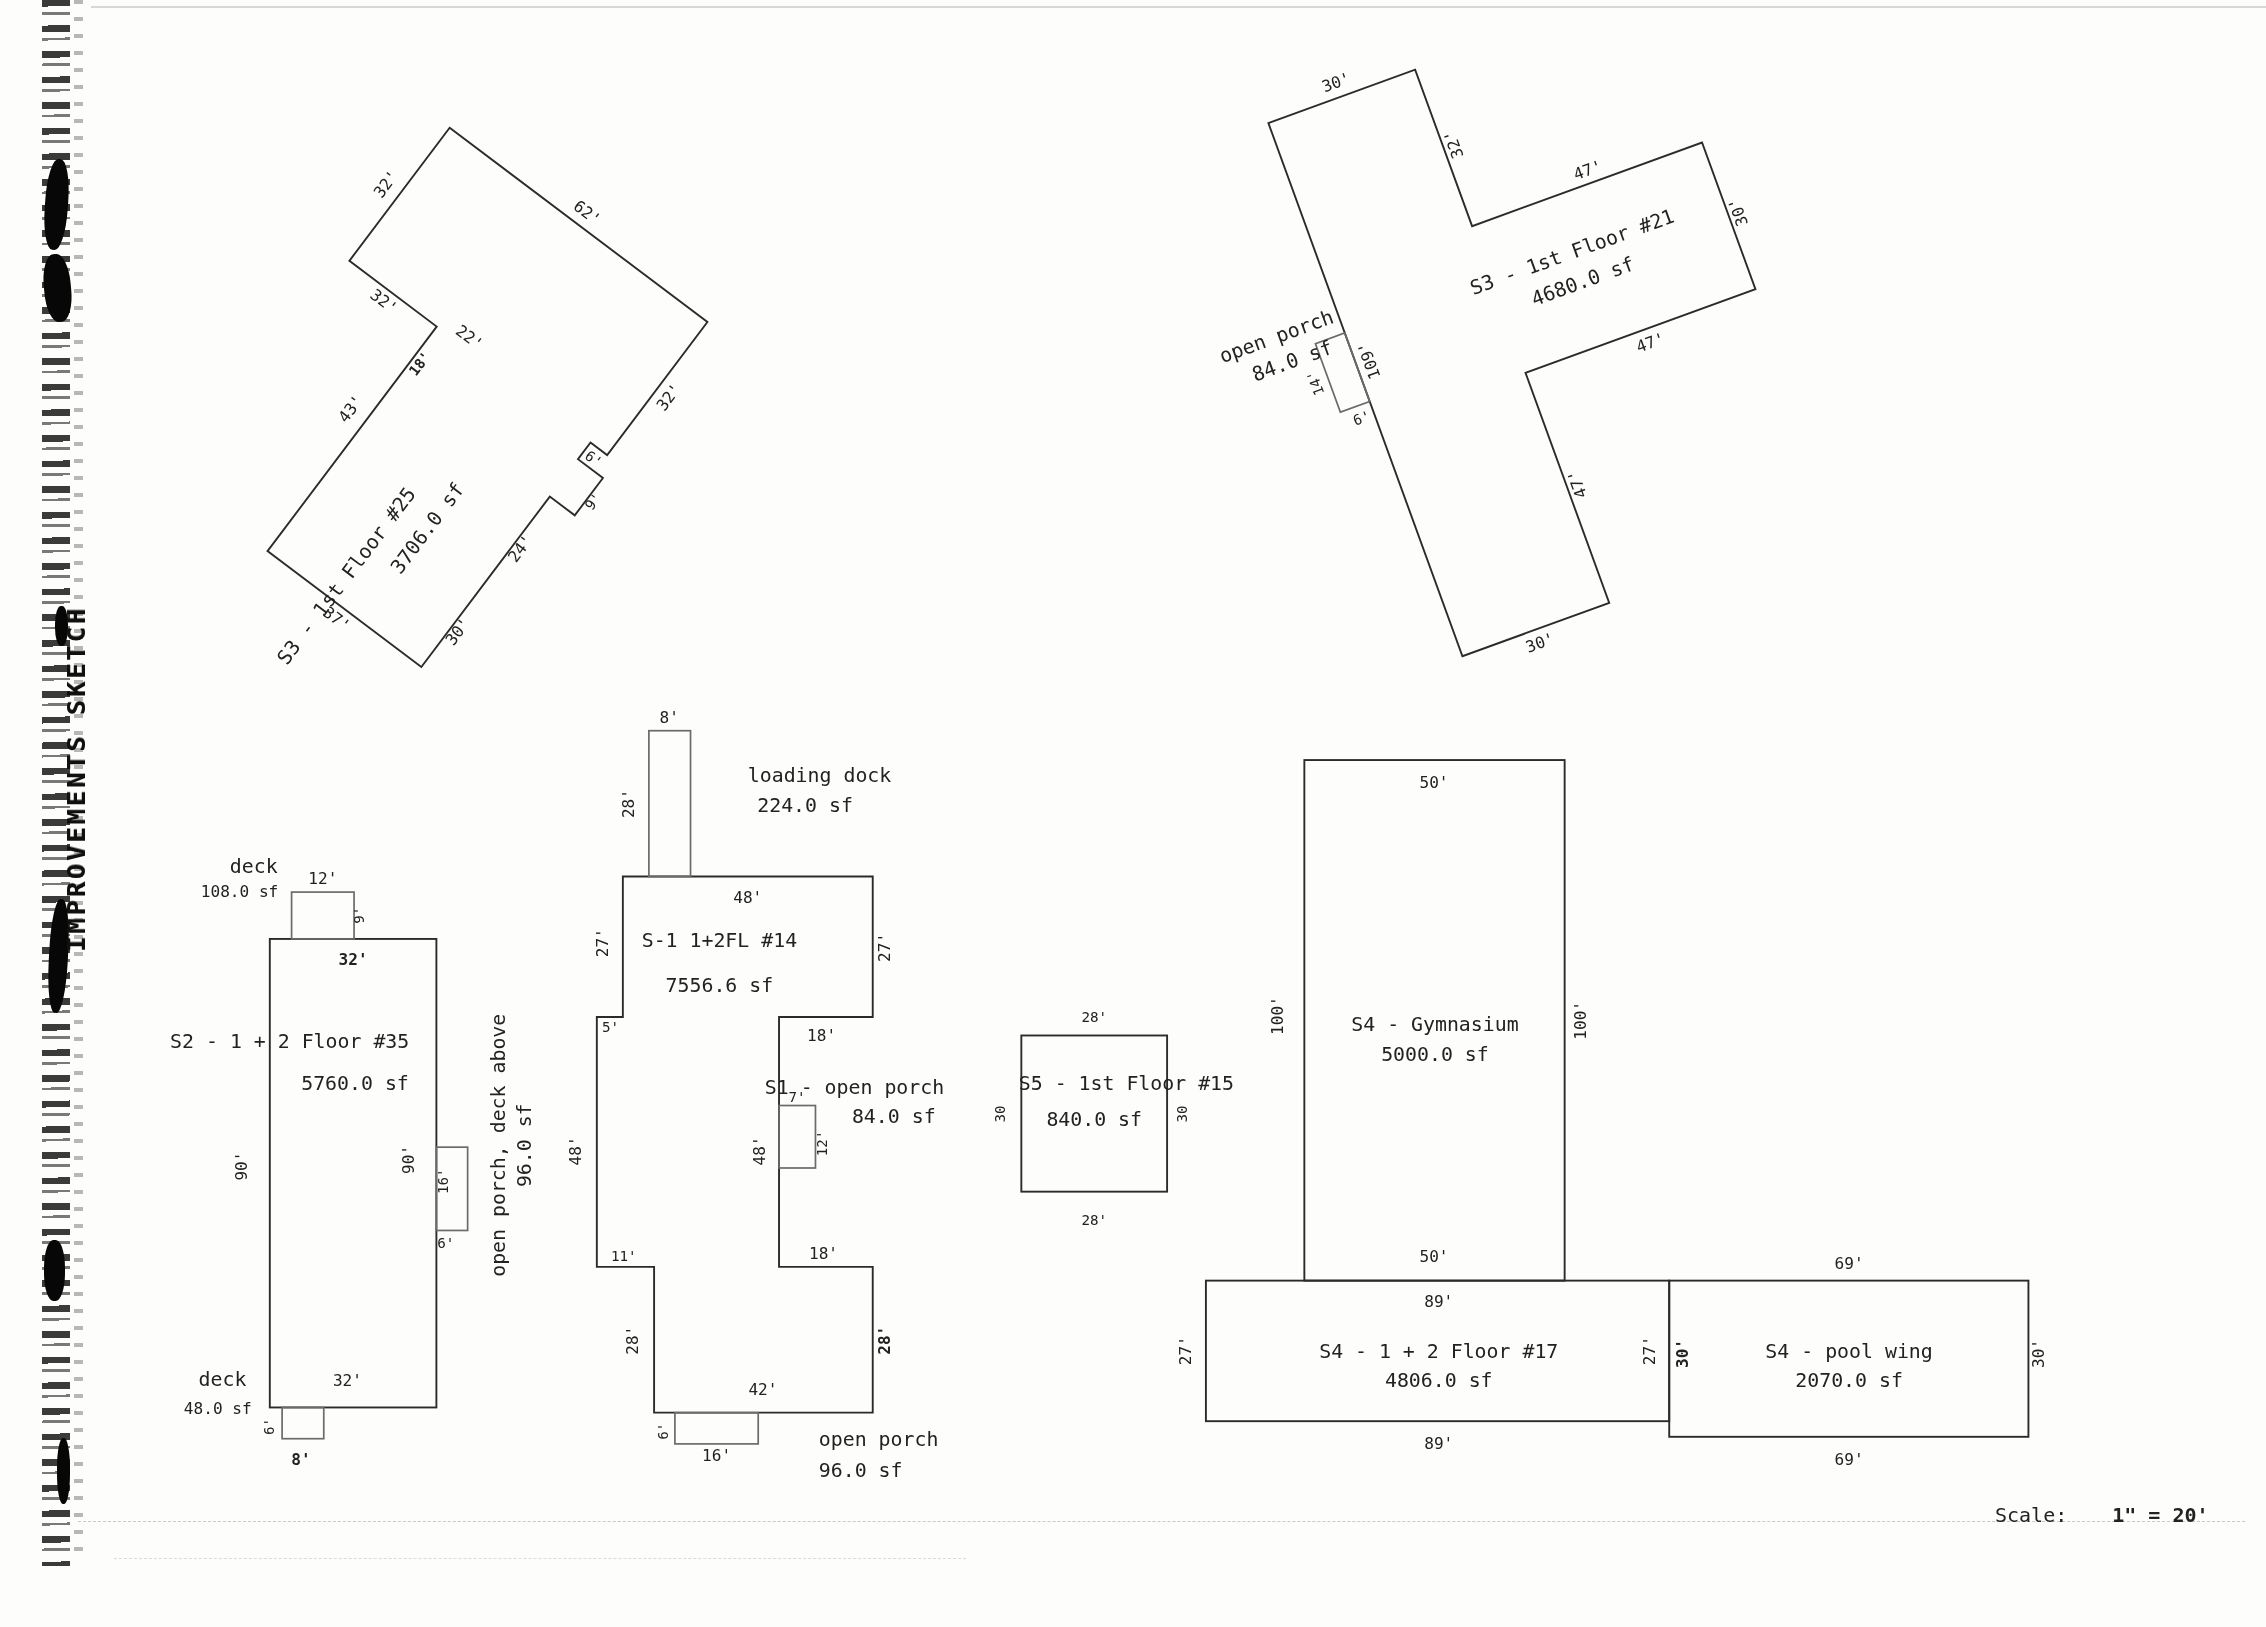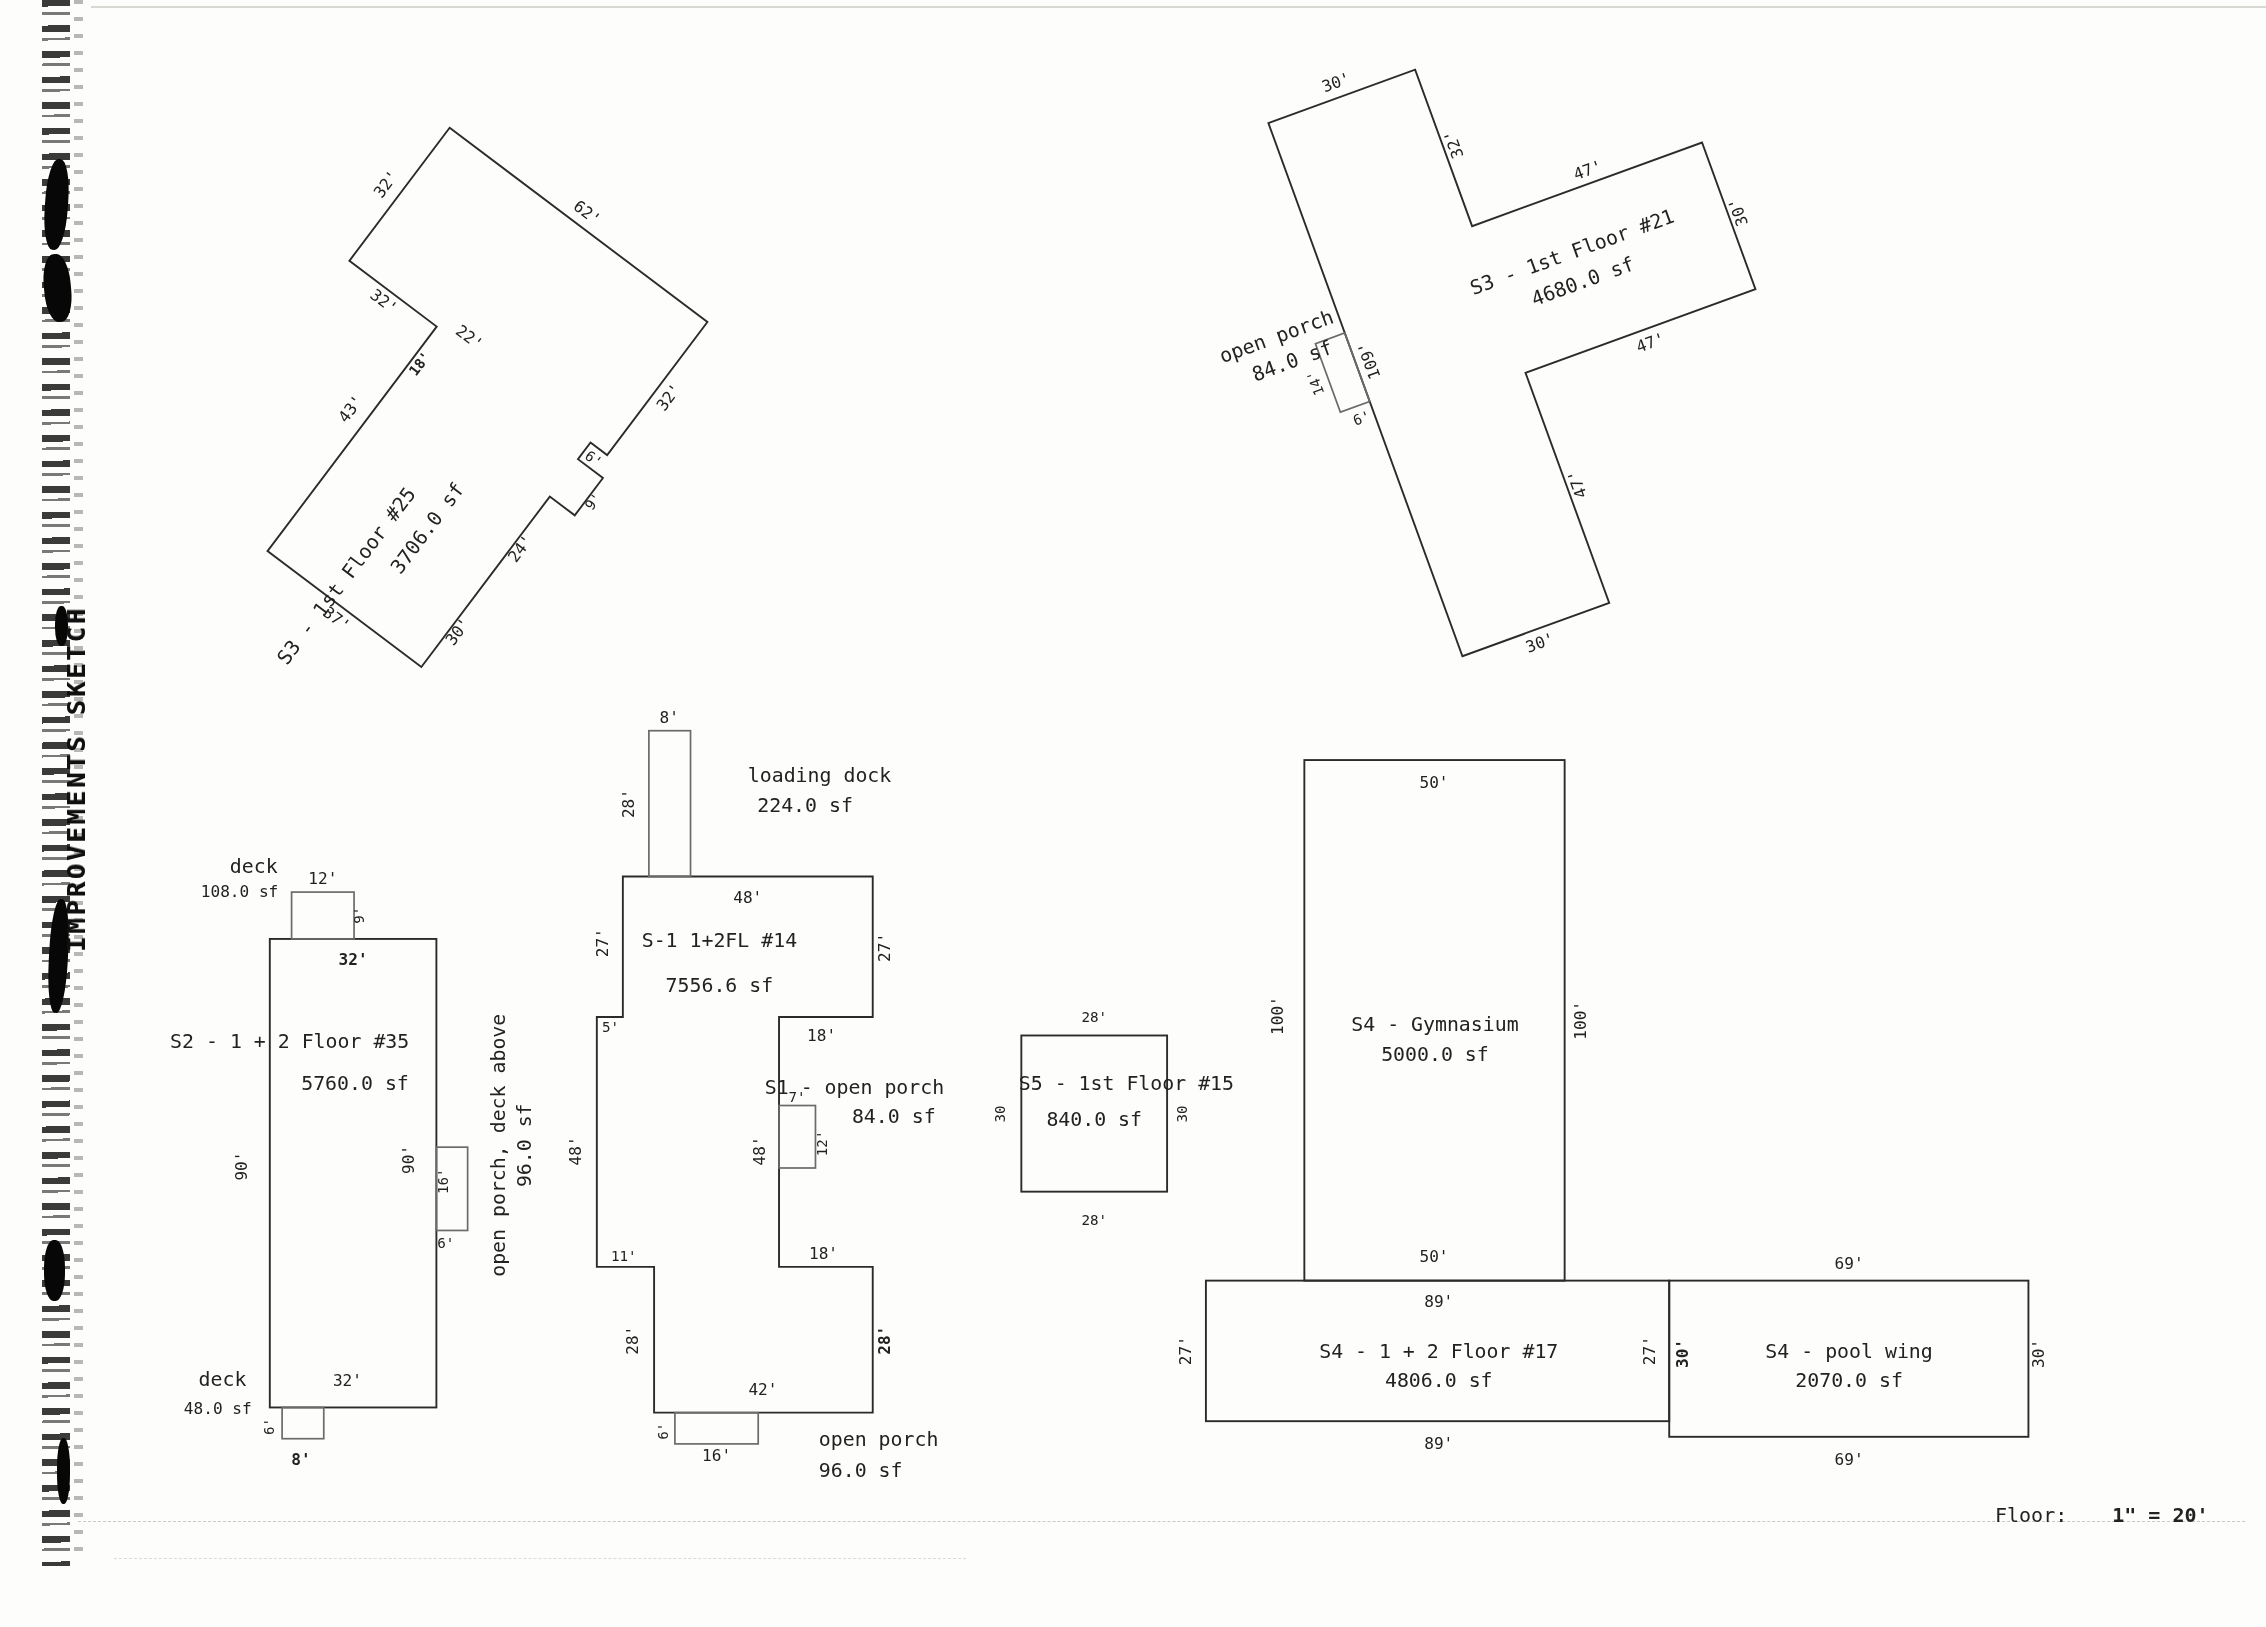--- a/index.html
+++ b/index.html
@@ -185,17 +185,17 @@
       <text class="dim mid" x="190" y="195">69'</text>
       <text class="dim b" transform="translate(20,77) rotate(-90)" text-anchor="middle">30'</text>
       <text class="dim" transform="translate(396,77) rotate(-90)" text-anchor="middle">30'</text>
       <text class="nm mid" x="190" y="82">S4 - pool wing</text>
       <text class="nm mid" x="190" y="112">2070.0 sf</text>
     </g>
 
   </svg>
 
   <div class="scalebar">
-    <span>Floor:</span><span class="v">1" = 20'</span>
+    <span>Scale:</span><span class="v">1" = 20'</span>
   </div>
 
 </div>
 
 
 </body></html>

